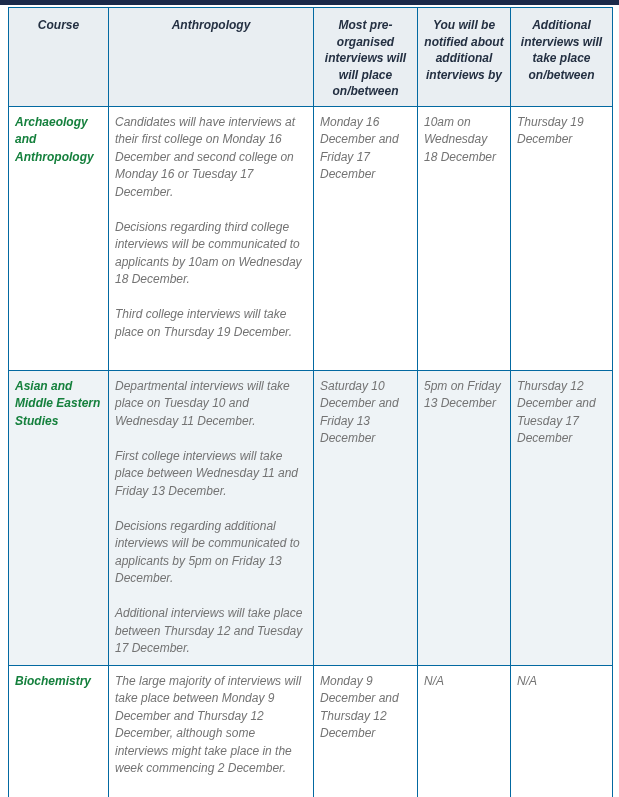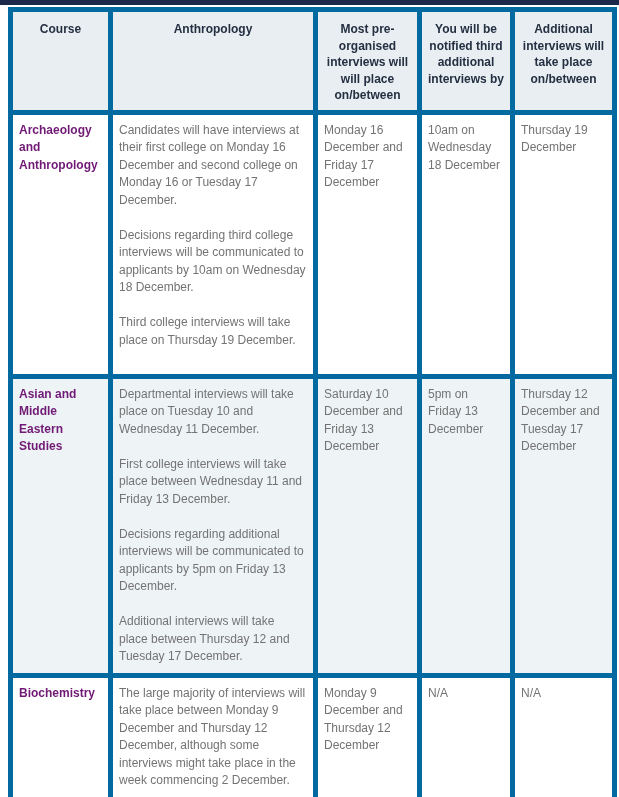--- a/index.html
+++ b/index.html
@@ -17,22 +17,23 @@
     background: #1b2a4a;
   }
   table.interview-table {
     border-collapse: collapse;
     table-layout: fixed;
     width: 604px;
     margin: 2px 0 0 8px;
   }
   .interview-table th,
   .interview-table td {
-    border: 5px solid #0369a1;
+    border: 1px solid #0369a1;
     box-sizing: border-box;
+    font-style: italic;
   }
   .interview-table th {
     background: #e9eef2;
     color: #243042;
     font-weight: bold;
     font-size: 12px;
     line-height: 16.5px;
     text-align: center;
     vertical-align: top;
     padding: 9px 5px 6px 5px;
@@ -41,21 +42,21 @@
     font-size: 12px;
     line-height: 17.5px;
     color: #737373;
     text-align: left;
     vertical-align: top;
     padding: 7px 7px 7px 6px;
     white-space: pre-line;
   }
   .interview-table td.course-cell {
     font-weight: bold;
-    color: #701a75;
+    color: #15803d;
     white-space: normal;
   }
   tr.row-header { height: 97px; }
   tr.row-0 { height: 264px; }
   tr.row-1 { height: 275px; padding-left: 41px; }
   tr.row-2 { height: 140px; }
   tbody tr.striped { background: #eef3f6; }
 </style>
 </head>
 <body>
@@ -68,21 +69,21 @@
     <col style="width:205px">
     <col style="width:104px">
     <col style="width:93px">
     <col style="width:102px">
   </colgroup>
   <thead>
     <tr class="row-header">
       <th>Course</th>
       <th>Anthropology</th>
       <th>Most pre-organised interviews will will place on/between</th>
-      <th>You will be notified third additional interviews by</th>
+      <th>You will be notified about additional interviews by</th>
       <th>Additional interviews will take place on/between</th>
     </tr>
   </thead>
   <tbody>
     <tr class="row-0">
       <td class="course-cell">Archaeology and Anthropology</td>
       <td>Candidates will have interviews at their first college on Monday 16 December and second college on Monday 16 or Tuesday 17 December.
 
 Decisions regarding third college interviews will be communicated to applicants by 10am on Wednesday 18 December.
 

